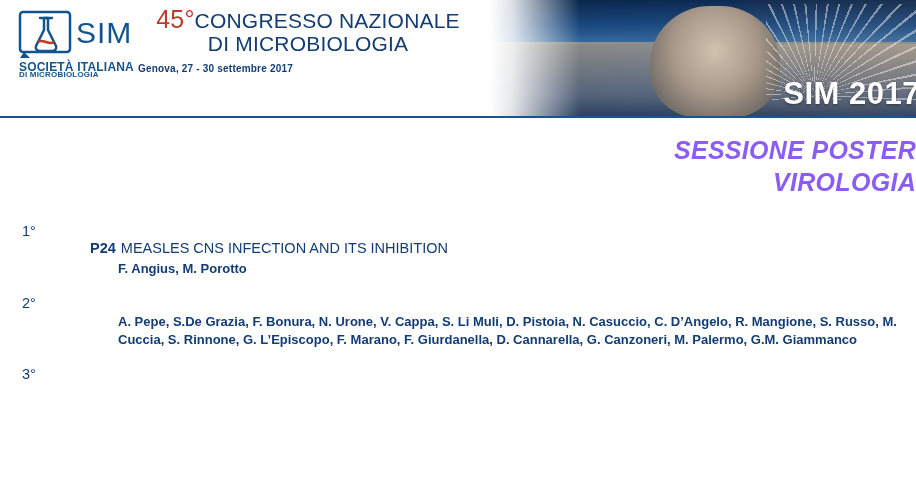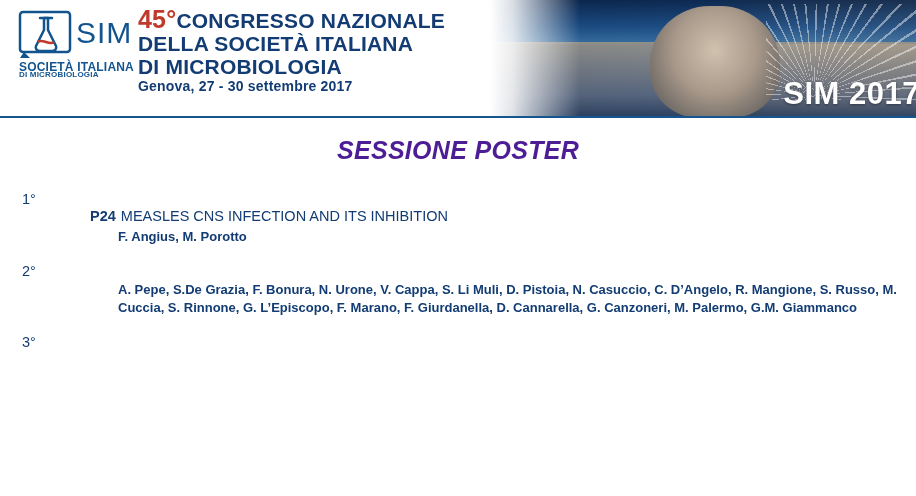--- a/index.html
+++ b/index.html
@@ -127,51 +127,52 @@
   }
 
   .title-block {
     position: absolute;
     left: 138px;
     top: 8px;
     width: 340px;
   }
   .title-line {
     color: #123c73;
-    font-weight: bold;
+    font-weight: normal;
     font-size: 21px;
     line-height: 23px;
     letter-spacing: 0.2px;
     white-space: nowrap;
+    text-align: center;
   }
   .title-line .num {
     color: #c0392b;
     font-size: 25px;
   }
   .title-date {
-    margin-top: 0;
-    font-size: 14px;
+    margin-top: 8px;
+    font-size: 10px;
     color: #123c73;
     font-weight: bold;
     letter-spacing: 0.2px;
   }
   .banner-rule {
     position: absolute;
     left: 0;
     top: 116px;
     width: 916px;
     height: 2px;
     background: #16558f;
   }
 
   
   .session {
     margin-top: 16px;
-    text-align: center;
-    color: #4c1d95;
+    text-align: right;
+    color: #8b5cf6;
     font-weight: bold;
     font-style: italic;
     font-size: 25px;
     line-height: 32px;
     letter-spacing: 0.3px;
   }
 
   
   .list {
     margin-top: 24px;
@@ -238,30 +239,30 @@
     </div>
     <div class="logo-sim">SIM</div>
     <div class="logo-sub1">SOCIETÀ ITALIANA</div>
     <div class="logo-sub2">DI MICROBIOLOGIA</div>
   </div>
 
   <div class="title-block">
     <div class="title-line">
       <span class="num">45°</span><span>CONGRESSO NAZIONALE</span>
     </div>
-    <div class="title-line">DELLA SOCIETÀ ITALIANA</div>
     <div class="title-line">DI MICROBIOLOGIA</div>
     <div class="title-date">Genova, 27 - 30 settembre 2017</div>
   </div>
 
   <div class="banner-rule"></div>
 </div>
 
 <div class="session">
   <div>SESSIONE POSTER</div>
+  <div>VIROLOGIA</div>
 </div>
 
 <div class="list">
 
   <div class="entry">
     <div class="rank">1°</div>
     <div class="entry-body">
       <div class="entry-title">
         <span class="code">P24</span><span>MEASLES CNS INFECTION AND ITS INHIBITION</span>
       </div>

